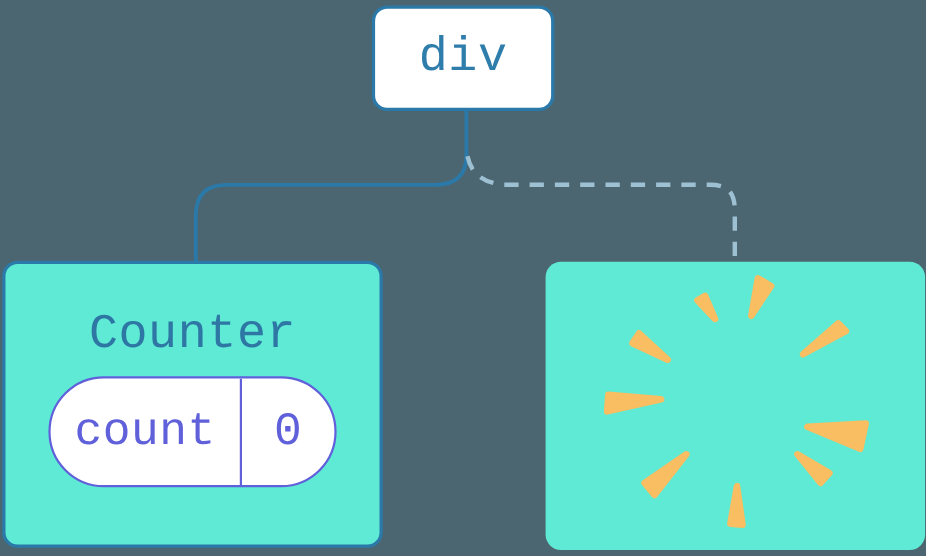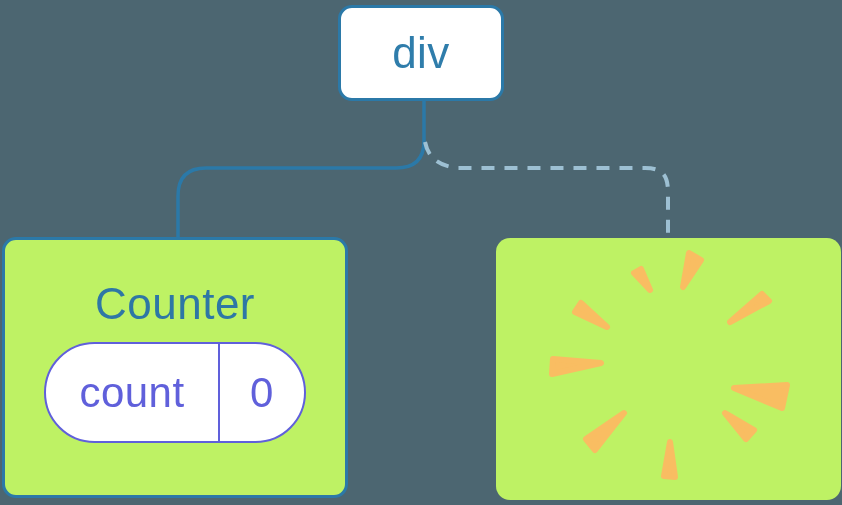--- a/index.html
+++ b/index.html
@@ -4,21 +4,21 @@
 <style>
   html, body { margin: 0; padding: 0; }
   body {
     width: 842px; height: 505px;
     background: #4c6671;
     font-family: "Liberation Sans", sans-serif;
     overflow: hidden;
   }
   .canvas {
     position: relative;
-    width: 842px; height: 505px;
+    width: 842px; height: 505px; font-family: Liberation Mono, monospace;
   }
   .connectors {
     position: absolute;
     left: 0; top: 0;
     width: 842px; height: 505px;
     pointer-events: none;
   }
   .node-root {
     position: absolute;
     left: 338px; top: 5px;
@@ -30,21 +30,21 @@
     display: flex; align-items: center; justify-content: center;
   }
   .node-root .node-label {
     color: #2f7dab;
     font-size: 44px;
     font-weight: 500;
     letter-spacing: 0.5px;
   }
   .card {
     position: absolute;
-    background: #bef264;
+    background: #5eead4;
     border-radius: 14px;
     box-sizing: border-box;
   }
   .card-counter {
     left: 2px; top: 237px;
     width: 346px; height: 261px;
     border: 3px solid #2b79a8;
     display: flex; flex-direction: column; align-items: center;
   }
   .card-counter .card-title {

